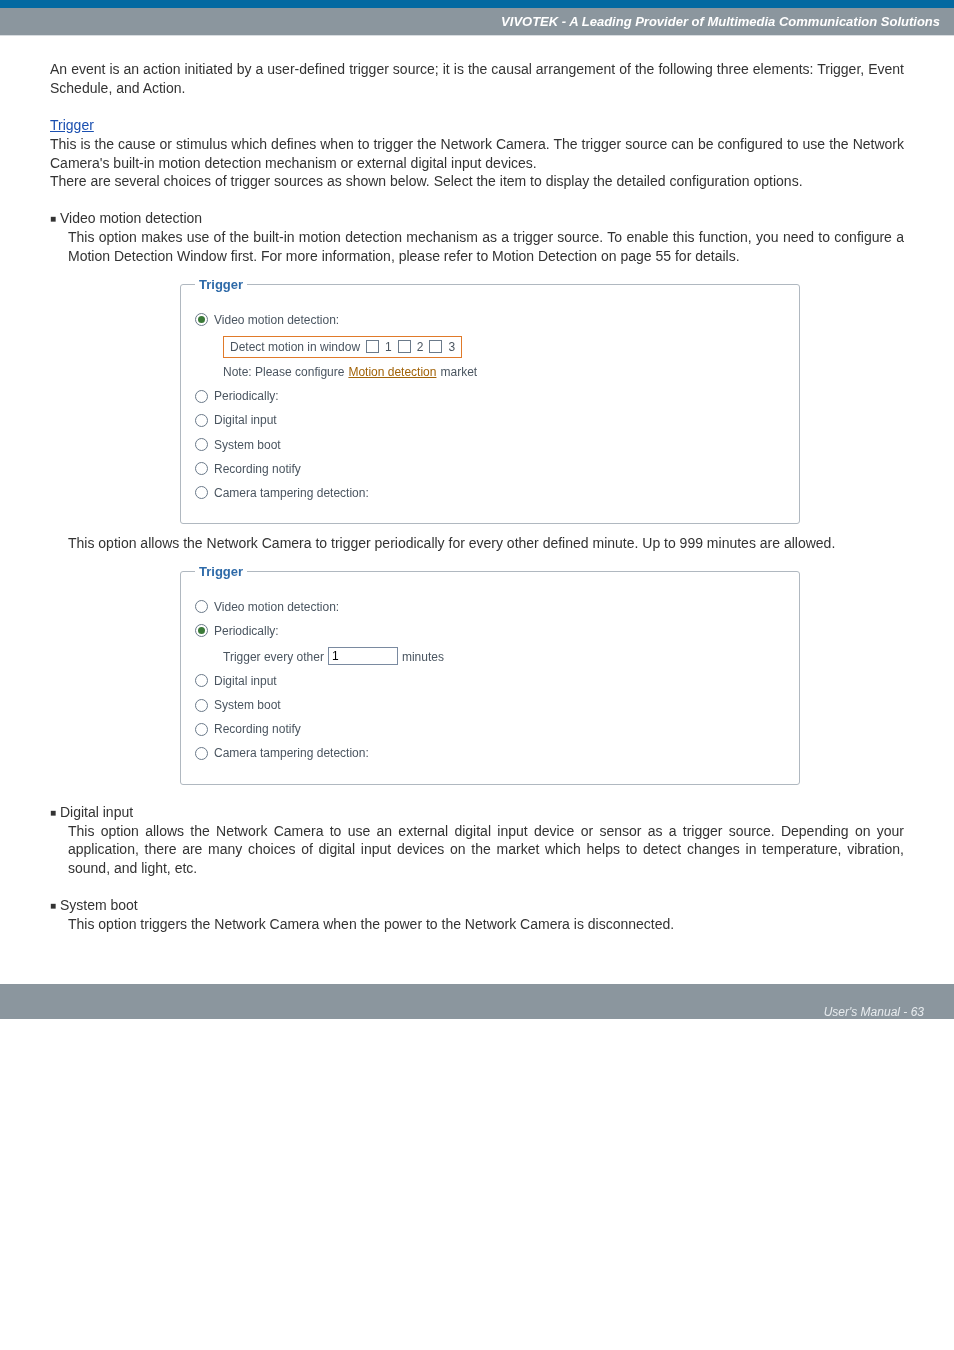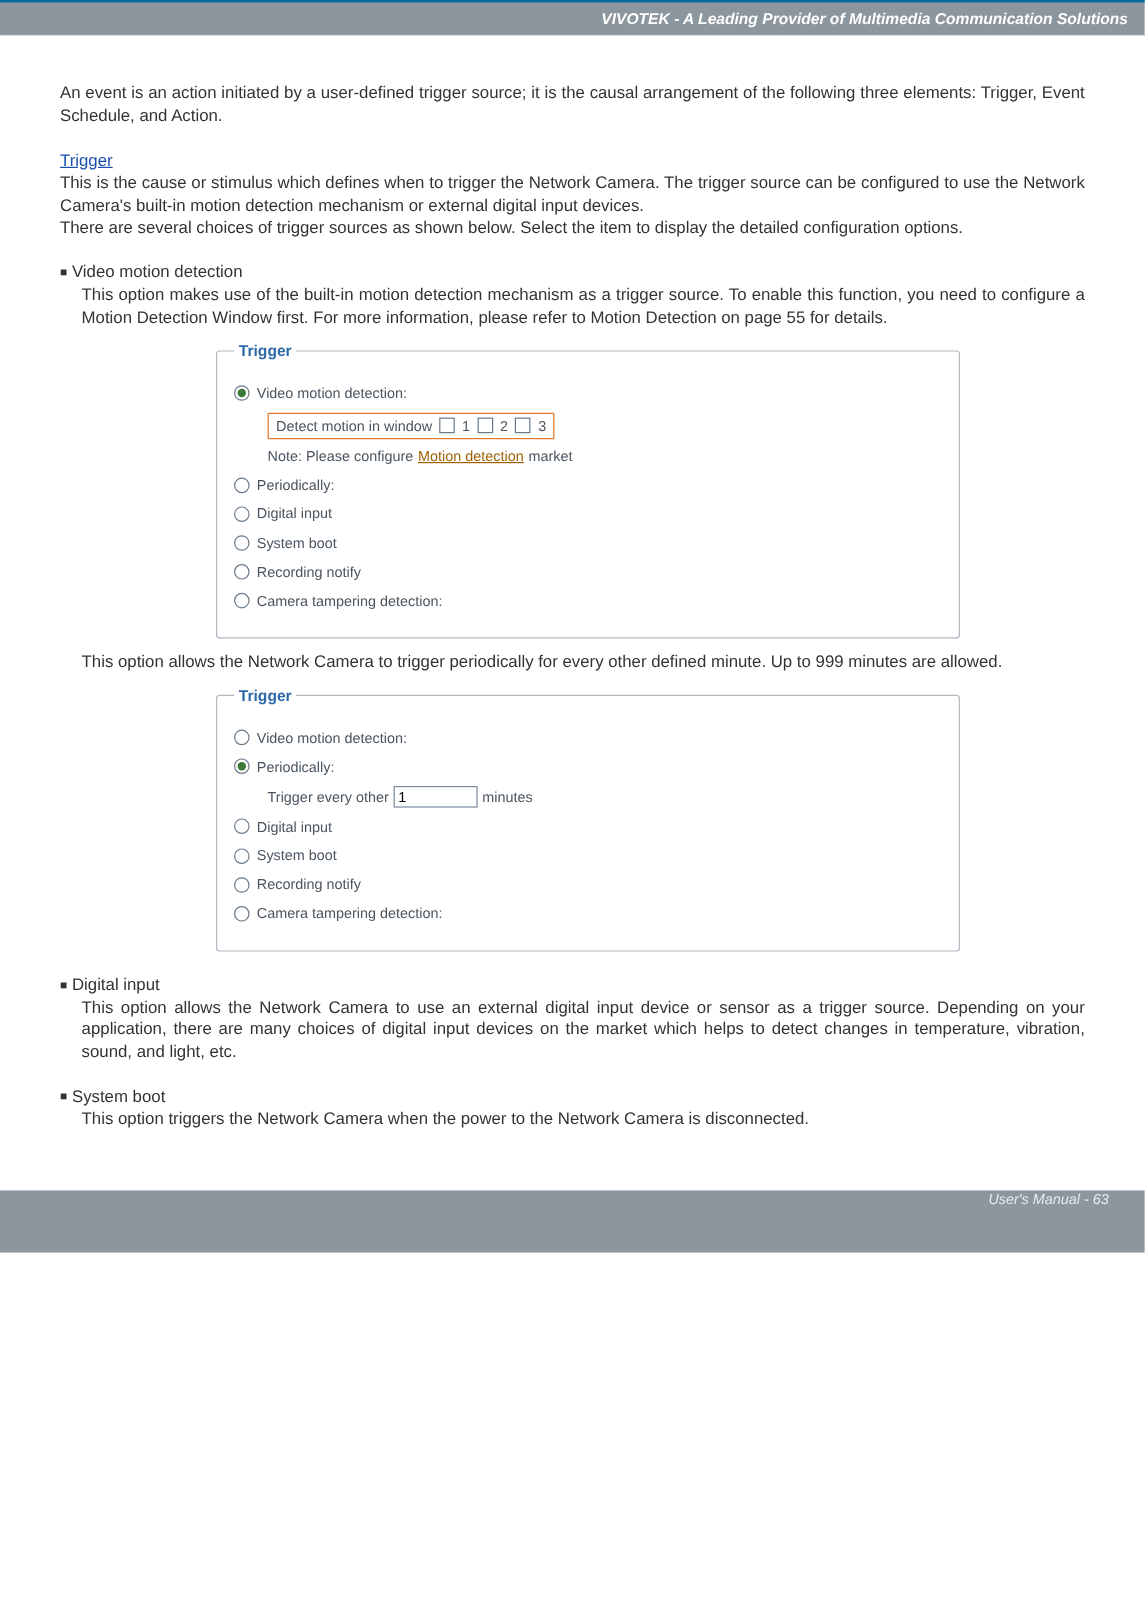--- a/index.html
+++ b/index.html
@@ -10,25 +10,25 @@
     margin: 0 auto;
   }
   .header-bar {
     background: #8b969e;
     color: #fff;
     font-style: italic;
     font-weight: bold;
     font-size: 13px;
     padding: 6px 14px 6px 0;
     text-align: right;
-    border-top: 2px solid #0369a1;
+    border-top: 8px solid #0369a1;
     border-bottom: 1px solid #d8dce0;
   }
   .content {
-    padding: 38px 50px 20px 50px;
+    padding: 24px 50px 20px 50px;
     color: #333;
     font-size: 14px;
     line-height: 1.35;
   }
   .content p { text-align: justify; }
   .link-heading { color: #1a4fb0; text-decoration: underline; margin-top: 18px; }
   .section-title { color: #333; margin-top: 18px; }
   .square { font-size: 10px; vertical-align: 1px; }
   .indent-block { margin-left: 18px; }
   .screenshot-wrap { margin: 10px 0 10px 130px; }
@@ -41,21 +41,21 @@
     font-size: 12px;
     color: #4a5560;
   }
   fieldset.trigger-box legend {
     color: #2e6aa8;
     font-weight: bold;
     font-size: 13px;
     padding: 0 4px;
   }
   .opt-row { margin: 8px 0; display:flex; align-items:center; gap:6px;}
-  .sub-row { margin: 6px 0 6px 28px; display:flex; align-items:center; gap:4px;}
+  .sub-row { margin: 6px 0 6px 28px; display:flex; align-items:flex-end; gap:4px;}
   .highlight-sub {
     border: 1px solid #e07a2a;
     background: #fff;
     padding: 2px 6px;
     display: inline-flex;
     align-items:center;
     gap:6px;
   }
   .ml-link { color: #a16207; text-decoration: underline; }
   input[type=text].minute-input {
@@ -67,22 +67,22 @@
   }
   .radio-dot, .radio-empty {
     width:13px;height:13px;border:1px solid #6b7a8a;border-radius:50%;
     display:inline-flex;align-items:center;justify-content:center;background:#fff;
   }
   .radio-dot::after{content:"";width:7px;height:7px;border-radius:50%;background:#3b7a39;}
   .cb { width:13px;height:13px;border:1px solid #6b7a8a;background:#fff;display:inline-block;}
   .footer-bar {
     margin-top: 30px;
     background: #8b969e;
-    height: 52px;
-    display:flex;align-items:flex-start;justify-content:flex-end;
+    height: 35px;
+    display:flex;align-items:flex-end;justify-content:flex-end;
     padding-right: 30px;
     color: #e8ecef;
     font-style: italic;
     font-size: 12px;
   }
 </style>
 </head>
 <body>
 
 <div class="header-bar">

